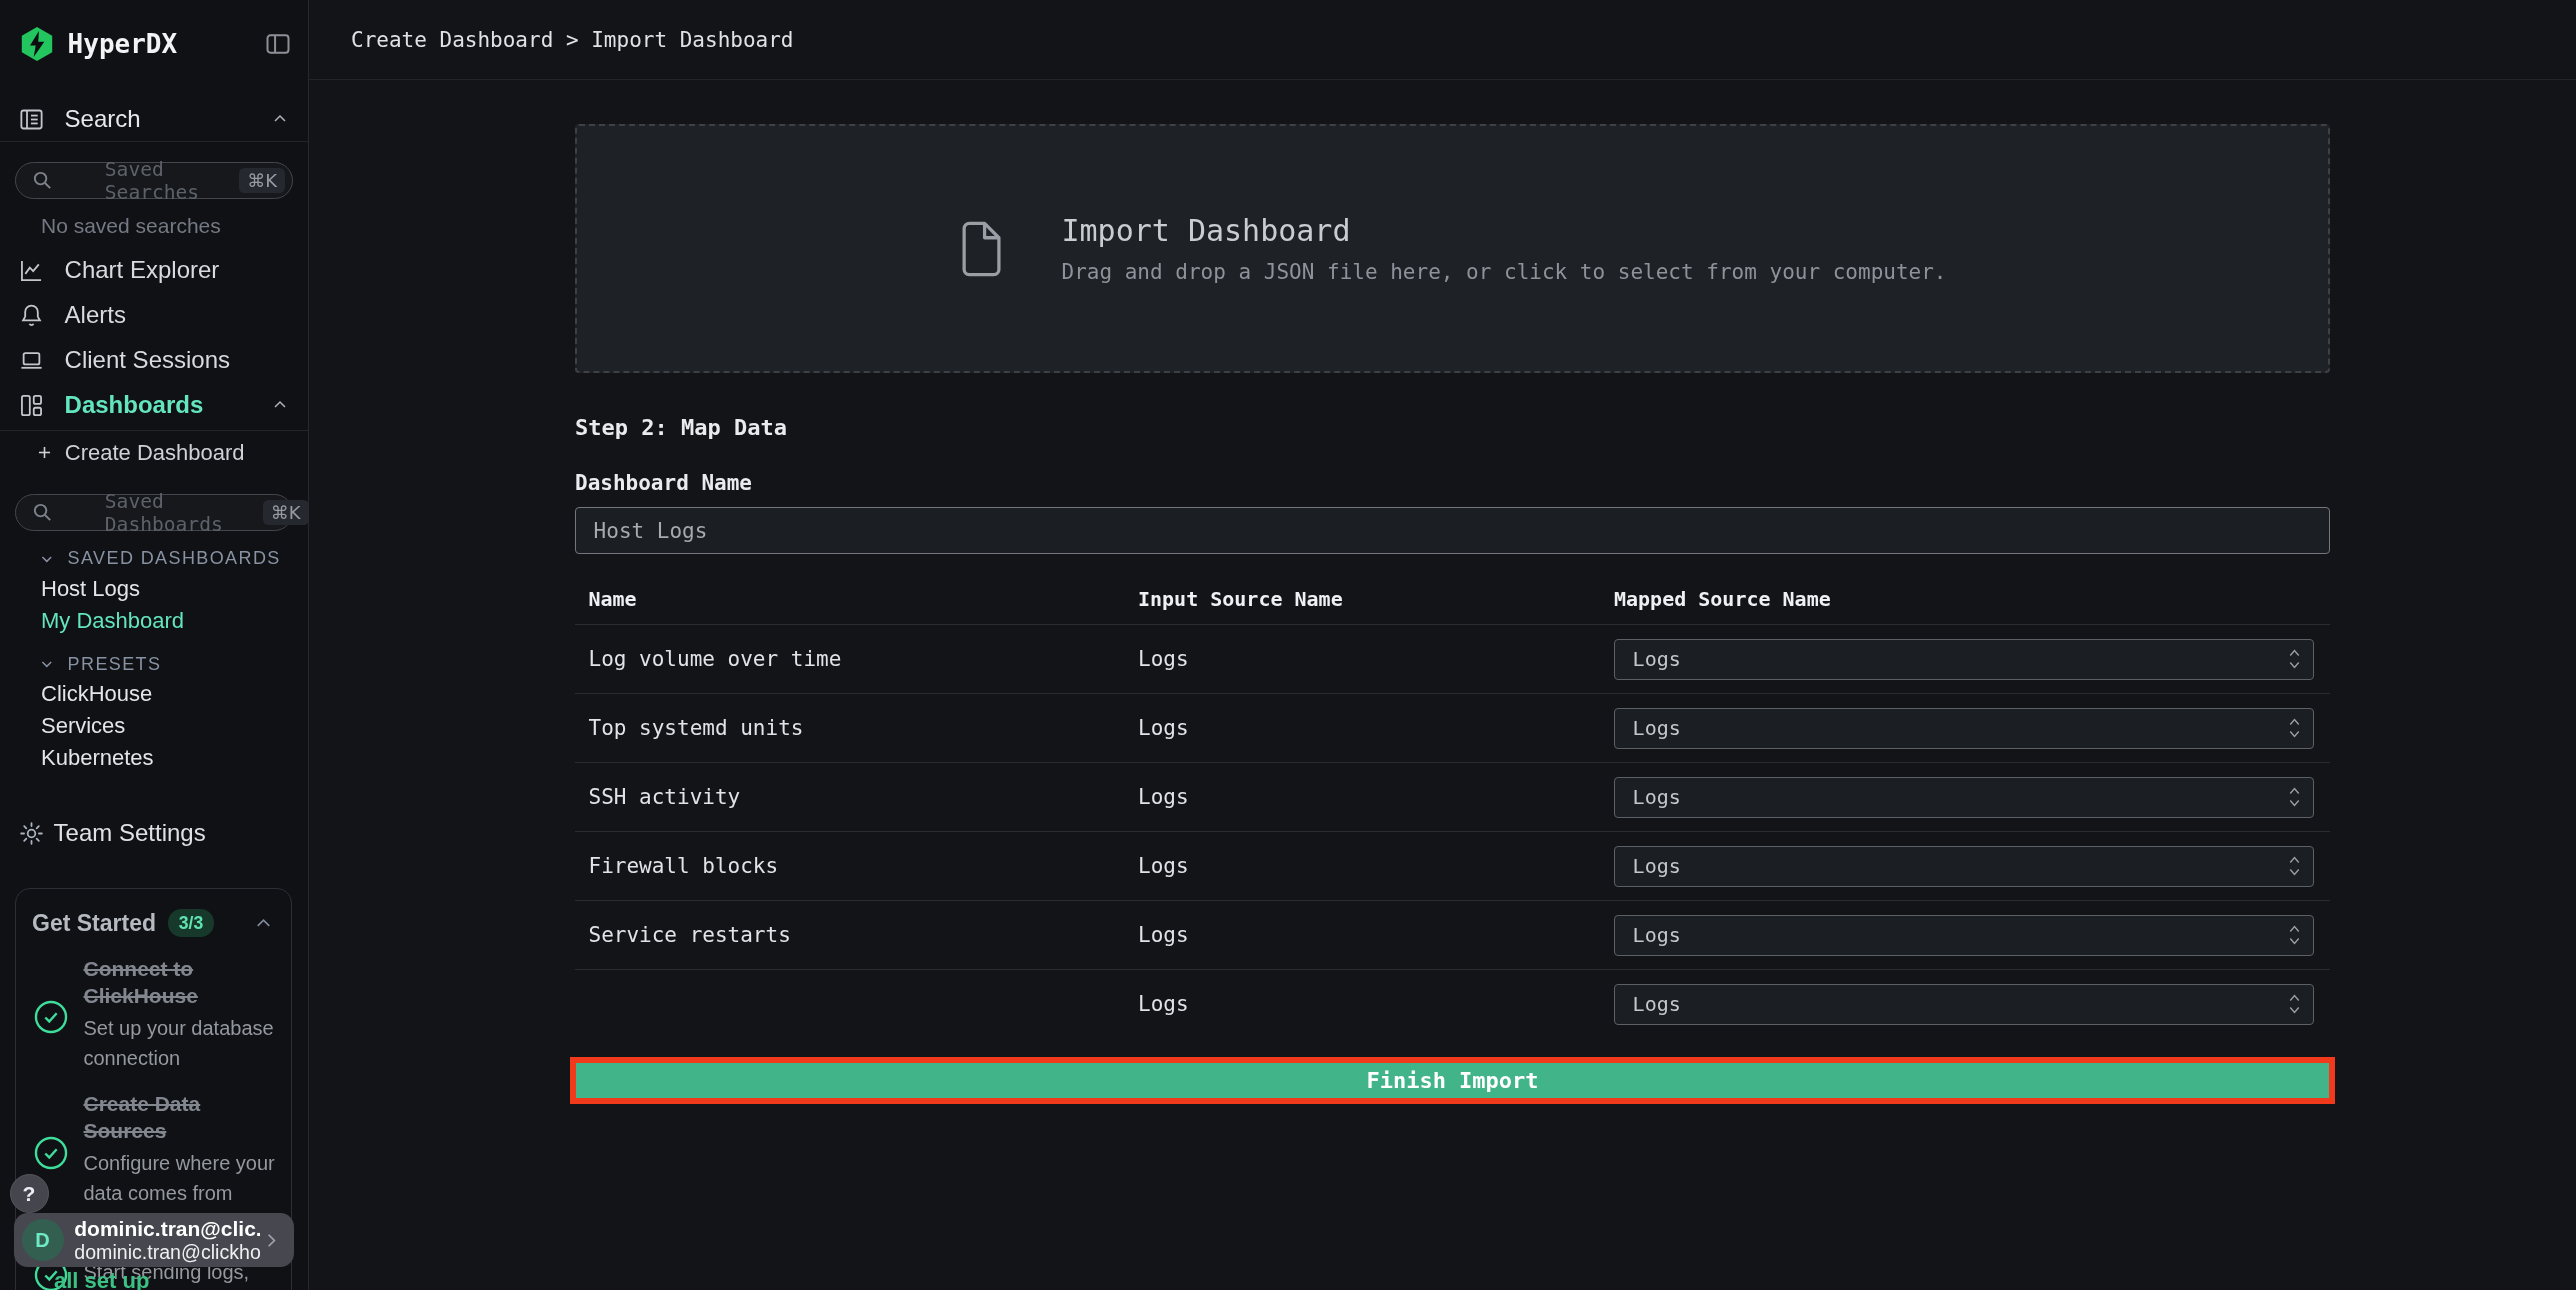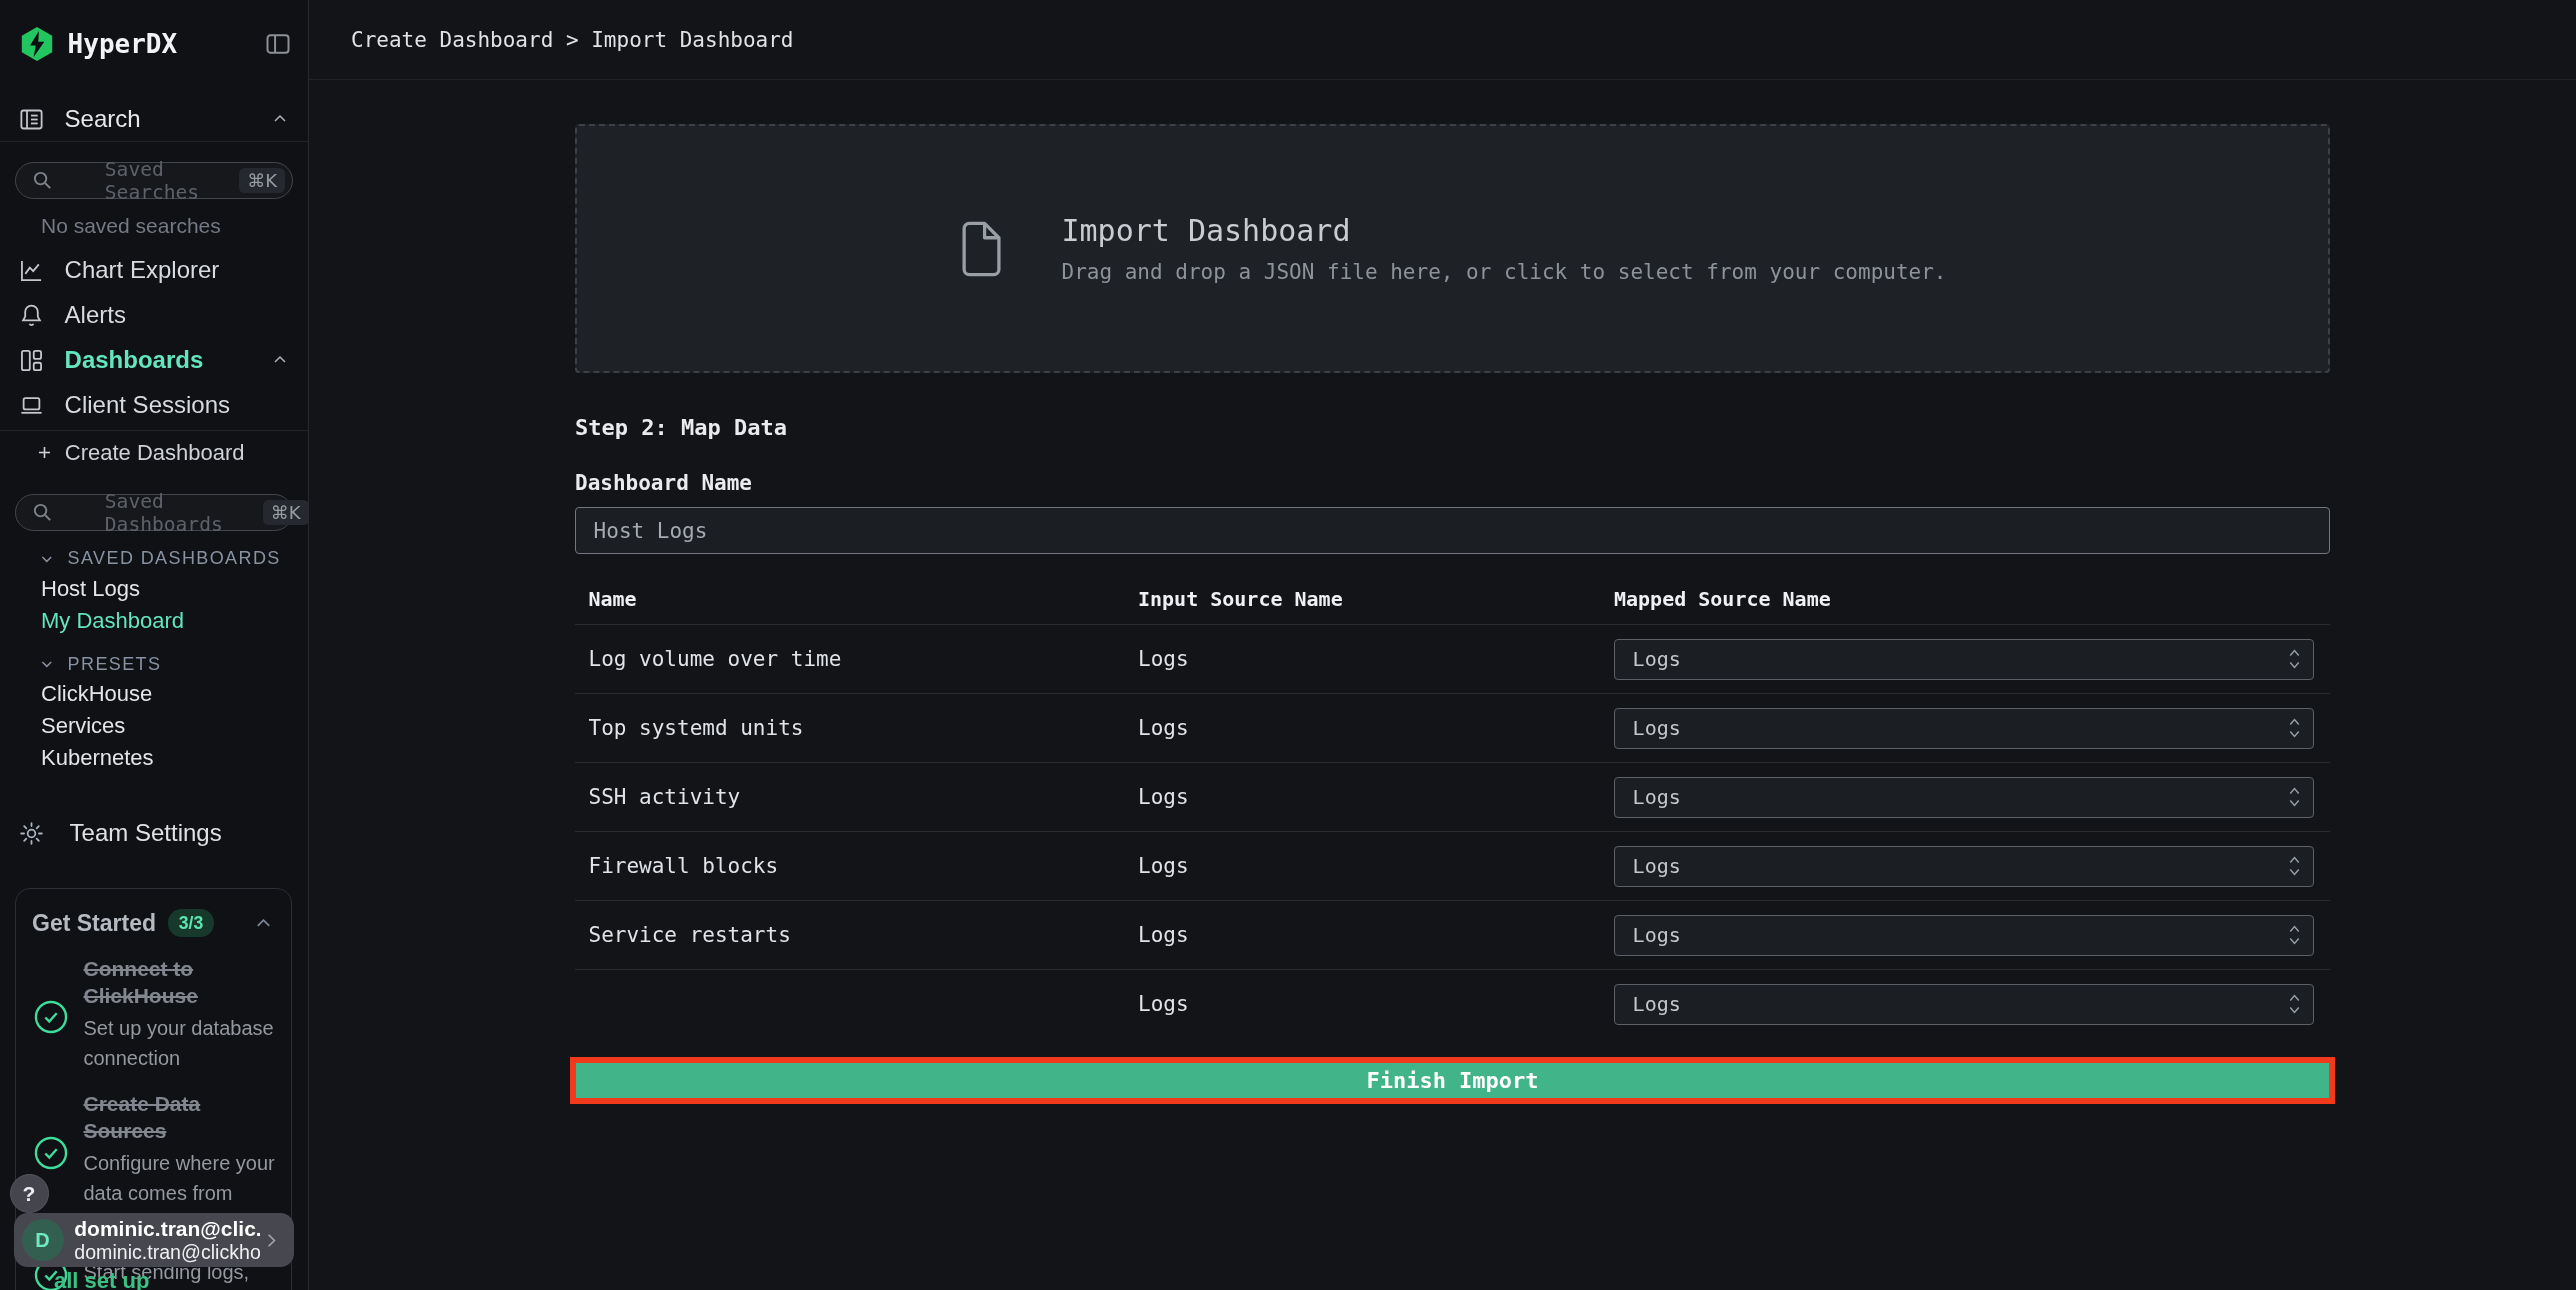--- a/index.html
+++ b/index.html
@@ -39,21 +39,21 @@
   .create-dash { display:flex; align-items:center; height:43px; padding:0 17.6px 0 35px; }
   .create-dash .lbl { font-size:22px; color:#ced1d6; margin-left:10.8px;text-align:center; }
 
   .group-header { display:flex; align-items:center; height:28px; margin:13.5px 0 0 38px; }
   .group-header .lbl { font-size:18px; letter-spacing:1.4px; color:#8792a2; margin-left:12px; }
   .side-link { display:flex; align-items:center; height:32px; padding-left:41px;
                font-size:22px; color:#e3e5e9; }
   .side-link.active { color:#63e6be; font-weight:normal; }
 
   .team-row { display:flex; align-items:center; height:42px; margin-top:38px; padding:0 17.6px; }
-  .team-row .lbl { font-size:24px; color:#dfe1e5; margin-left:25px; }
+  .team-row .lbl { font-size:24px; color:#dfe1e5; margin-left:9px; }
 
   .gs-card { position:relative; margin:34px 15px 0 15px; width:277px; border:1.4px solid #2c2f35;
              border-radius:15px; padding:20px 16px 81px 16px; background:#101115; }
   .gs-head { display:flex; align-items:center; }
   .gs-head .ttl { font-size:23px; font-weight:bold; color:#b6bac1; }
   .gs-badge { margin-left:12px; background:#16392b; color:#5fe3b0; font-weight:bold;
               font-size:17.6px; border-radius:13.5px; padding:3.4px 10.8px; }
   .gs-head .icon { margin-left:auto; }
   .gs-item { display:flex; margin-top:17.6px; }
   .gs-item .icon { flex:0 0 auto; margin-top:6.8px; }
@@ -192,43 +192,43 @@
       </div>
       <div class="nav-item">
         <span class="icon">
           <svg width="27" height="27" viewBox="0 0 24 24" fill="none" stroke="#c3c6cb" stroke-width="1.6">
             <path d="M12 3.2 C 8.9 3.2 6.4 5.7 6.4 8.8 V 13 L 4.5 16.4 H 19.5 L 17.6 13 V 8.8 C 17.6 5.7 15.1 3.2 12 3.2 Z"></path>
             <path d="M10.3 19.3 a 1.8 1.8 0 0 0 3.4 0"></path>
           </svg>
         </span>
         <span class="lbl">Alerts</span>
       </div>
+      <div class="nav-item">
+        <span class="icon">
+          <svg width="27" height="27" viewBox="0 0 24 24" fill="none" stroke="#c3c6cb" stroke-width="1.6">
+            <rect x="5" y="5.5" width="14" height="10" rx="1.5"></rect>
+            <path d="M3 18.5 H 21"></path>
+          </svg>
+        </span>
+        <span class="lbl">Client Sessions</span>
+      </div>
       <div class="nav-item active">
         <span class="icon">
           <svg width="27" height="27" viewBox="0 0 24 24" fill="none" stroke="#c3c6cb" stroke-width="1.6">
             <rect x="3.5" y="3.5" width="7" height="17" rx="1.5"></rect>
             <rect x="14" y="3.5" width="6.5" height="7" rx="1.5"></rect>
             <rect x="14" y="14" width="6.5" height="6.5" rx="1.5"></rect>
           </svg>
         </span>
         <span class="lbl">Dashboards</span>
         <span class="icon">
           <svg width="20" height="20" viewBox="0 0 24 24" fill="none" stroke="#aeb2b8" stroke-width="1.8">
             <polyline points="6,14.5 12,8.5 18,14.5"></polyline>
           </svg>
         </span>
-      </div>
-      <div class="nav-item">
-        <span class="icon">
-          <svg width="27" height="27" viewBox="0 0 24 24" fill="none" stroke="#c3c6cb" stroke-width="1.6">
-            <rect x="5" y="5.5" width="14" height="10" rx="1.5"></rect>
-            <path d="M3 18.5 H 21"></path>
-          </svg>
-        </span>
-        <span class="lbl">Client Sessions</span>
       </div>
     </nav>
 
     <div class="divider"></div>
 
     <div class="create-dash">
       <span class="icon">
         <svg width="19" height="19" viewBox="0 0 24 24" fill="none" stroke="#ced1d6" stroke-width="2">
           <line x1="12" y1="5" x2="12" y2="19"></line>
             <line x1="5" y1="12" x2="19" y2="12"></line>

